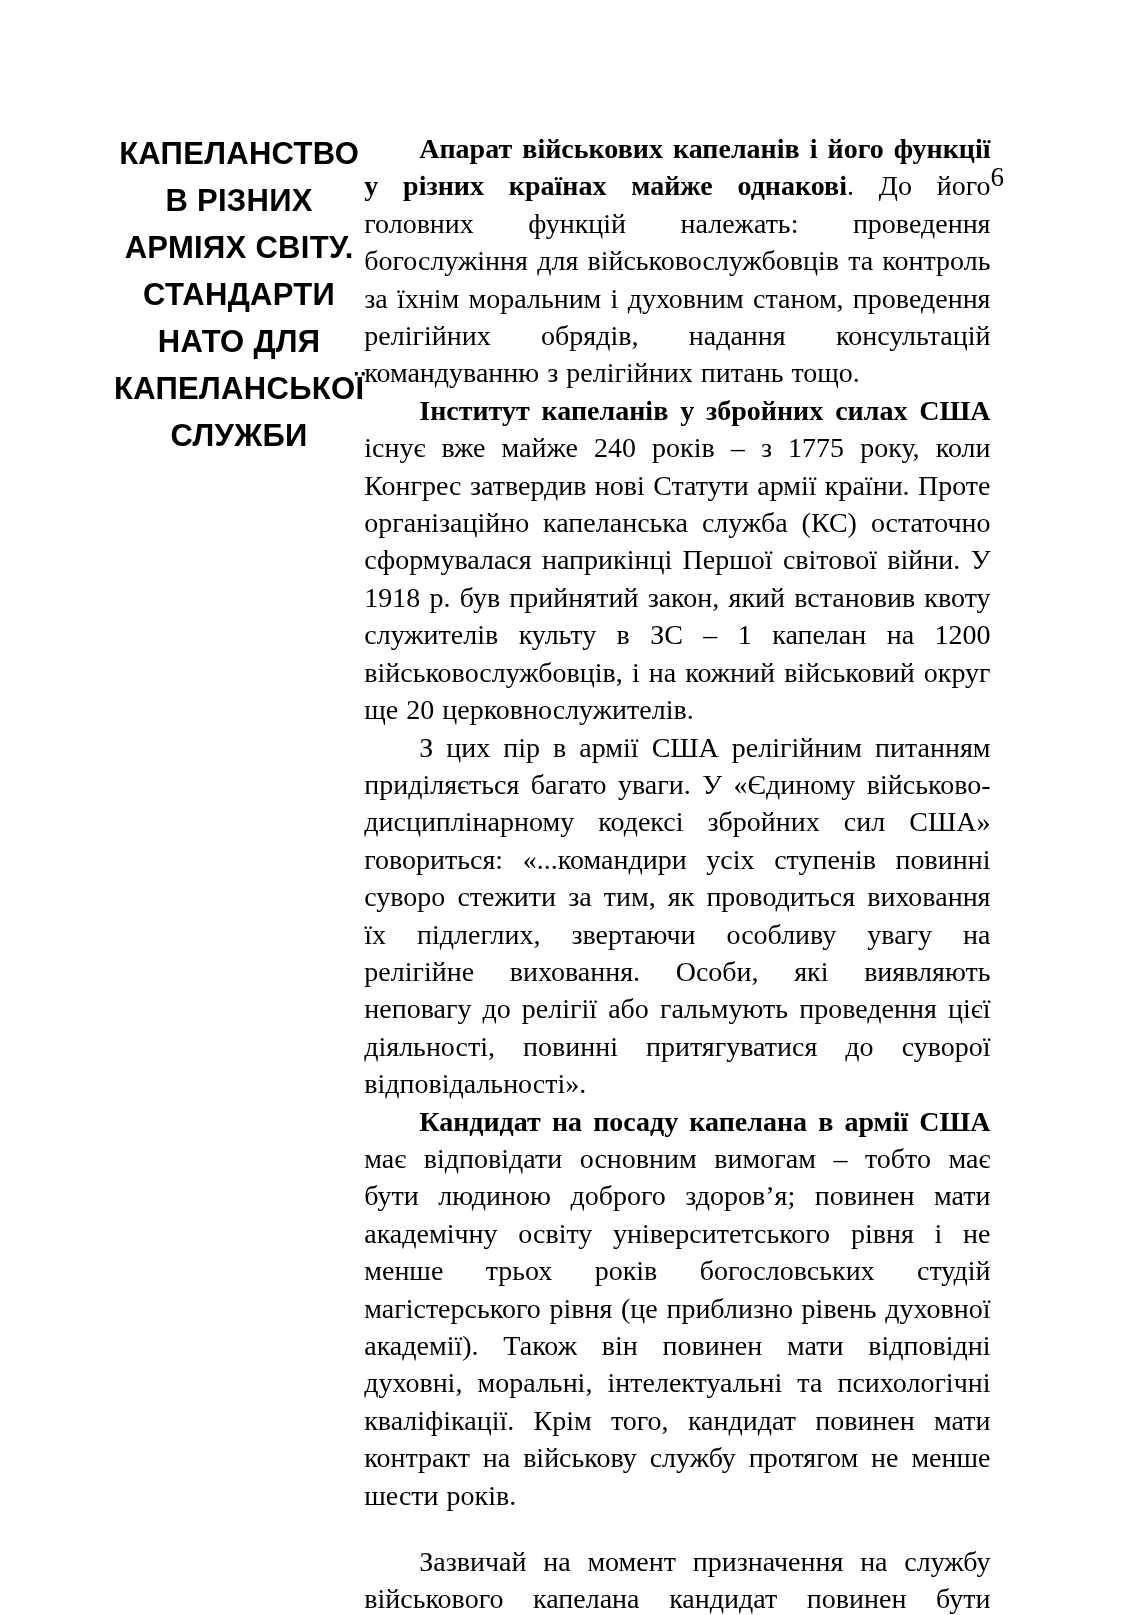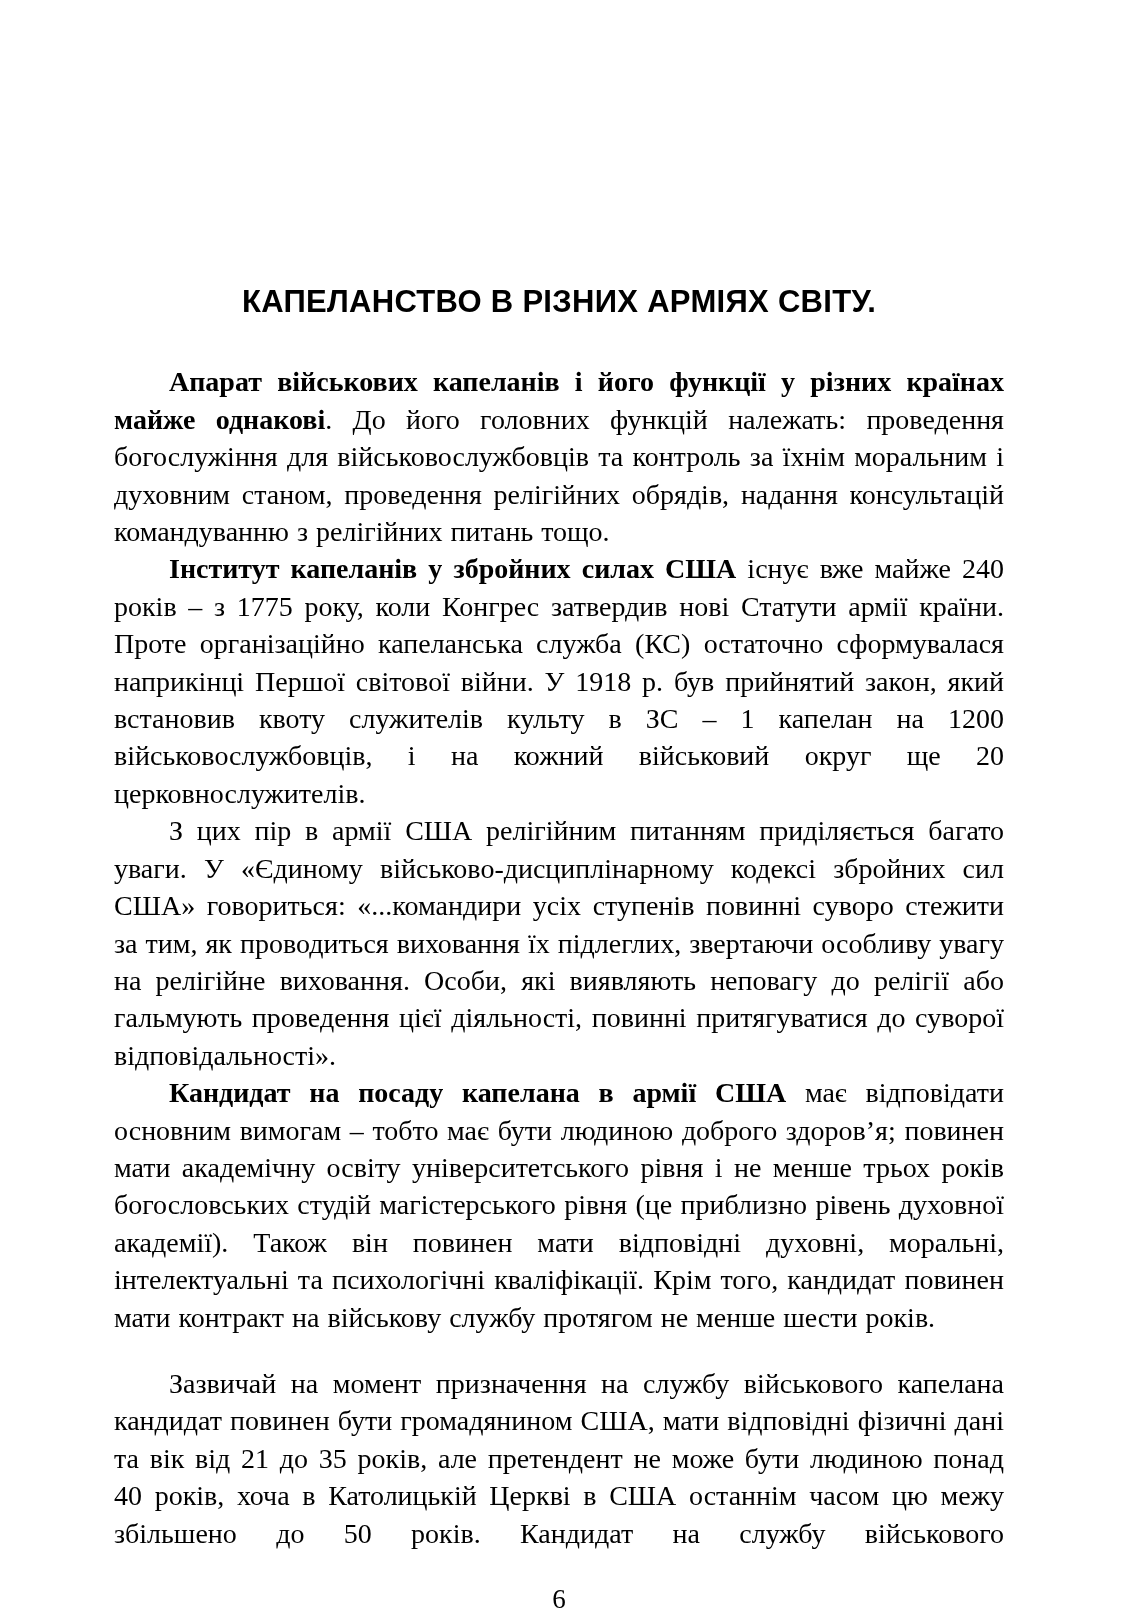--- a/index.html
+++ b/index.html
@@ -14,21 +14,21 @@
     color: #000000;
     font-family: "Liberation Serif", serif;
     overflow: hidden;
   }
   .page {
     box-sizing: border-box;
     width: 1142px;
     height: 1615px;
     padding: 130px 138px 0 114px;
     display: flex;
-    flex-direction: column;
+    flex-direction: row;
     justify-content: flex-end;
   }
   .doc-title {
     font-family: "Liberation Sans", sans-serif;
     font-weight: bold;
     font-size: 31px;
     line-height: 47px;
     text-align: center;
     letter-spacing: 0.3px;
     margin: 0 0 38px 0;
@@ -55,20 +55,21 @@
     margin-top: 32px;
   }
 </style>
 </head>
 <body>
 
 <div class="page">
 
   <h1 class="doc-title">
     <span>КАПЕЛАНСТВО В РІЗНИХ АРМІЯХ СВІТУ.</span><br>
+    <span>СТАНДАРТИ НАТО ДЛЯ КАПЕЛАНСЬКОЇ СЛУЖБИ</span>
   </h1>
 
   <div class="doc-body">
 
     <p class="para"><span class="lead">Апарат військових капеланів і його функції у різних країнах майже однакові</span><span>. До його головних функцій належать: проведення богослужіння для військовослужбовців та контроль за їхнім моральним і духовним станом, проведення релігійних обрядів, надання консультацій командуванню з релігійних питань тощо.</span></p>
 
     <p class="para"><span class="lead">Інститут капеланів у збройних силах США</span><span> існує вже майже 240 років – з 1775 року, коли Конгрес затвердив нові Статути армії країни. Проте організаційно капеланська служба (КС) остаточно сформувалася наприкінці Першої світової війни. У 1918 р. був прийнятий закон, який встановив квоту служителів культу в ЗС – 1 капелан на 1200 військовослужбовців, і на кожний військовий округ ще 20 церковнослужителів.</span></p>
 
     <p class="para"><span class="lead"></span><span>З цих пір в армії США релігійним питанням приділяється багато уваги. У «Єдиному військово-дисциплінарному кодексі збройних сил США» говориться: «...командири усіх ступенів повинні суворо стежити за тим, як проводиться виховання їх підлеглих, звертаючи особливу увагу на релігійне виховання. Особи, які виявляють неповагу до релігії або гальмують проведення цієї діяльності, повинні притягуватися до суворої відповідальності».</span></p>
 

